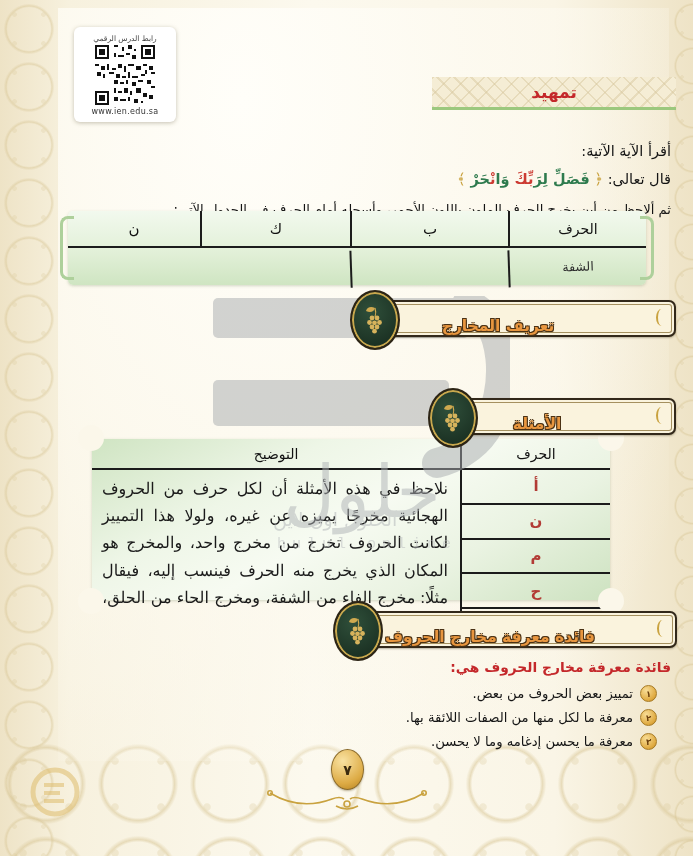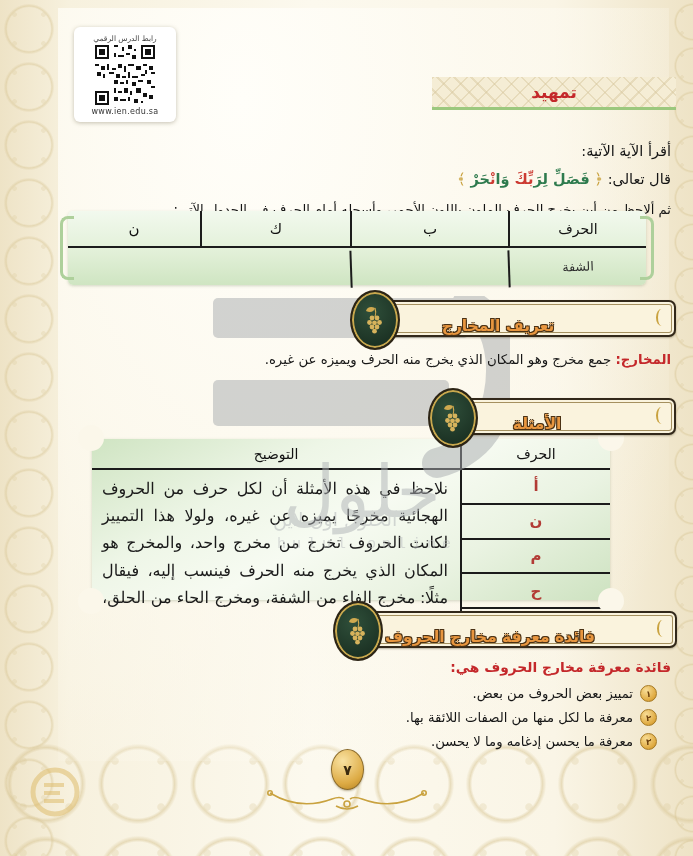--- a/index.html
+++ b/index.html
@@ -240,24 +240,20 @@
           <circle cx="7.5" cy="17.5" r="2.4"></circle>
             <circle cx="12.5" cy="17.8" r="2.4"></circle>
             <circle cx="17.5" cy="17.5" r="2.4"></circle>
           <circle cx="10" cy="22" r="2.4"></circle>
             <circle cx="15" cy="22" r="2.4"></circle>
           <circle cx="12.5" cy="26.2" r="2.4"></circle>
         </g>
       </svg>
     </div>
   </div>
-  <div class="def-line">
-    <span class="term-red">المخارج:</span>
-    <span>جمع مخرج وهو المكان الذي يخرج منه الحرف ويميزه عن غيره.</span>
-  </div>
 
   <div class="sec-banner b-ex">
     <span class="stitle">الأمثلة</span>
     <span class="curl"></span>
     <div class="medallion">
       <svg width="26" height="30" viewBox="0 0 26 30">
         <path d="M13,3 C9,1 5,2 4,6 C8,8 12,7 13,3 Z" fill="#cfa94f"></path>
         <path d="M13,3 C14,6 14,9 13,12" stroke="#cfa94f" stroke-width="1.2" fill="none"></path>
         <g fill="#d6b35c">
           <circle cx="10" cy="13" r="2.4"></circle>

